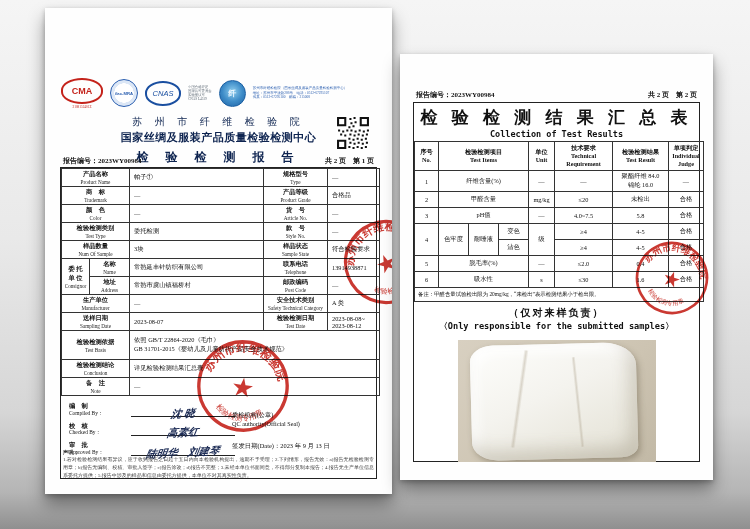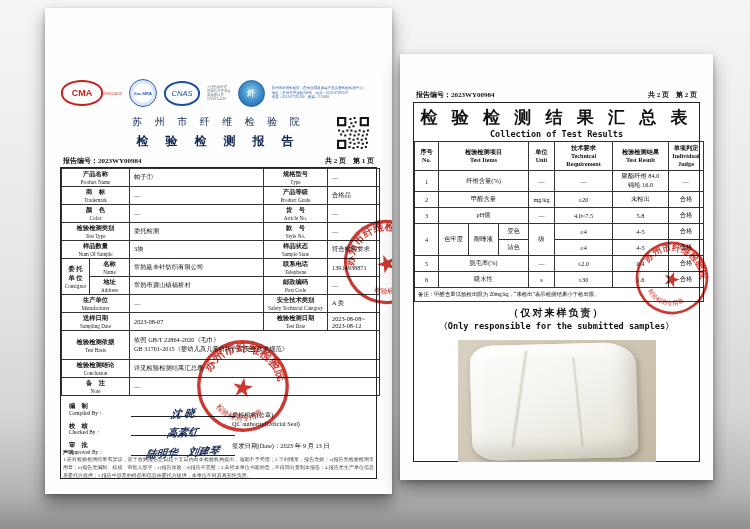--- a/index.html
+++ b/index.html
@@ -9,21 +9,21 @@
     font-family:"Liberation Serif","DejaVu Serif",serif;color:#111;
   }
   .page{position:absolute;background:#fefefe;overflow:hidden;
     box-shadow:0 10px 16px rgba(0,0,0,.38),0 2px 5px rgba(0,0,0,.25);}
   #pageL{left:45px;top:8px;width:347px;height:486px;}
   #pageR{left:400px;top:54px;width:313px;height:426px;}
   .pre{white-space:pre-line;}
 
   
   .logos{position:absolute;left:16px;top:68px;right:10px;height:34px;display:flex;align-items:center;gap:7px;}
-  .cma-wrap{display:flex;flex-direction:row;align-items:center;}
+  .cma-wrap{display:flex;flex-direction:column;align-items:center;}
   .cma{width:38px;height:22px;border:2px solid #c4231b;border-radius:50%/46%;color:#c4231b;
        font-weight:bold;font-size:9px;display:flex;align-items:center;justify-content:center;font-family:"Liberation Sans",sans-serif;}
   .cma-no{font-size:3.4px;color:#c4231b;margin-top:1px;}
   .ilac{width:26px;height:26px;border-radius:50%;border:1.5px solid #2b5fb0;color:#2b5fb0;font-size:4.2px;
         display:flex;align-items:center;justify-content:center;text-align:center;font-weight:bold;
         background:radial-gradient(circle,#ffffff 52%,#dce7f6 53%);font-family:"Liberation Sans",sans-serif;}
   .cnas{width:32px;height:21px;border:2px solid #1a4fa0;border-radius:50%/48%;color:#1a4fa0;font-weight:normal;
         font-size:7.5px;display:flex;align-items:center;justify-content:center;font-style:italic;font-family:"Liberation Sans",sans-serif;}
   .cnas-side{font-size:3.4px;color:#5a6672;line-height:1.25;}
   .emblem{width:25px;height:25px;border-radius:50%;color:#eaf6ff;font-size:8px;font-weight:bold;
@@ -110,20 +110,21 @@
 实验室认可
 CNAS L4519</div>
     <div class="emblem">纤</div>
     <div class="contact pre">苏州市纤维检验院（国家丝绸及服装产品质量检验检测中心）
 地址：苏州市平泷路286号　电话：0512-67295107
 传真：0512-67295100　邮编：215008</div>
   </div>
 
   <div class="titles">
     <div class="t1">苏 州 市 纤 维 检 验 院</div>
+    <div class="t2">国家丝绸及服装产品质量检验检测中心</div>
     <div class="t3">检 验 检 测 报 告</div>
   </div>
 
   <svg class="qr" viewBox="0 0 33 33">
     <rect width="33" height="33" fill="#fff"></rect>
     <g fill="#111">
       <path d="M1 1h9v9H1z M3 3h5v5H3z" fill-rule="evenodd"></path>
       <path d="M23 1h9v9h-9z M25 3h5v5h-5z" fill-rule="evenodd"></path>
       <path d="M1 23h9v9H1z M3 25h5v5H3z" fill-rule="evenodd"></path>
       <path d="M13 2h2v2h-2z M17 1h2v2h-2z M14 6h2v2h-2z M18 5h2v2h-2z M12 10h2v2h-2z M16 9h2v2h-2z M2 13h2v2H2z M6 14h2v2H6z M10 13h2v2h-2z M14 13h2v2h-2z M18 14h2v2h-2z M22 13h2v2h-2z M26 14h2v2h-2z M30 13h2v2h-2z M4 17h2v2H4z M8 18h2v2H8z M13 17h2v2h-2z M17 18h2v2h-2z M21 17h2v2h-2z M25 18h2v2h-2z M29 17h2v2h-2z M12 21h2v2h-2z M16 22h2v2h-2z M20 21h2v2h-2z M24 22h2v2h-2z M28 21h2v2h-2z M13 25h2v2h-2z M17 26h2v2h-2z M21 25h2v2h-2z M25 26h2v2h-2z M29 25h2v2h-2z M12 29h2v2h-2z M16 30h2v2h-2z M20 29h2v2h-2z M24 30h2v2h-2z M28 29h2v2h-2z"></path>

